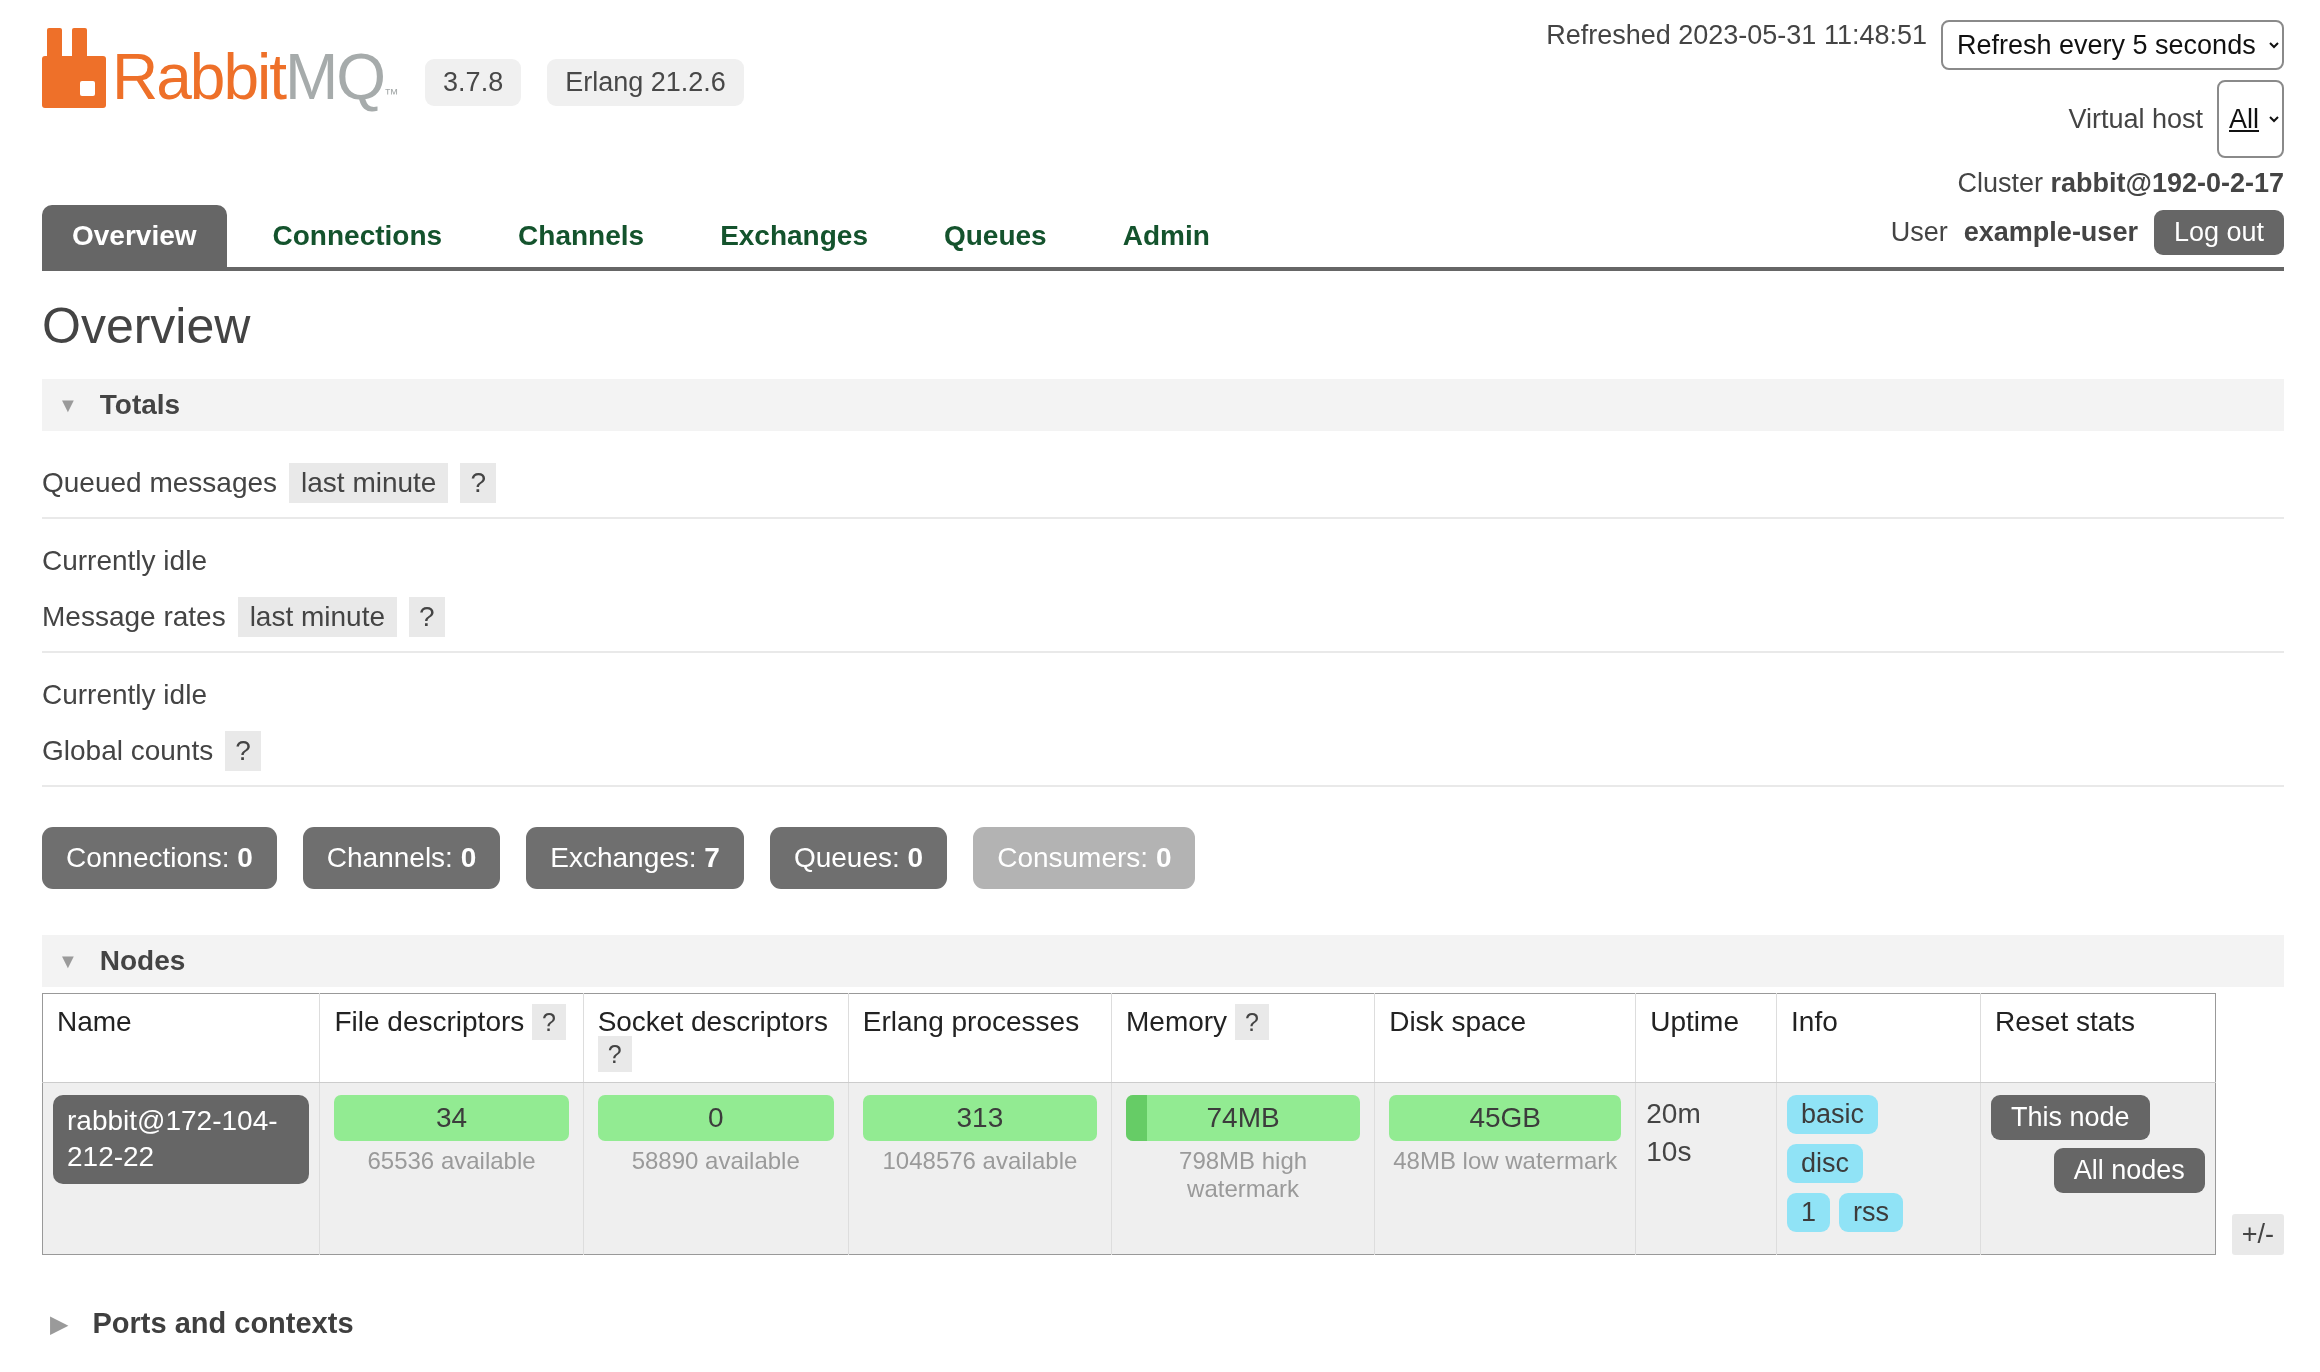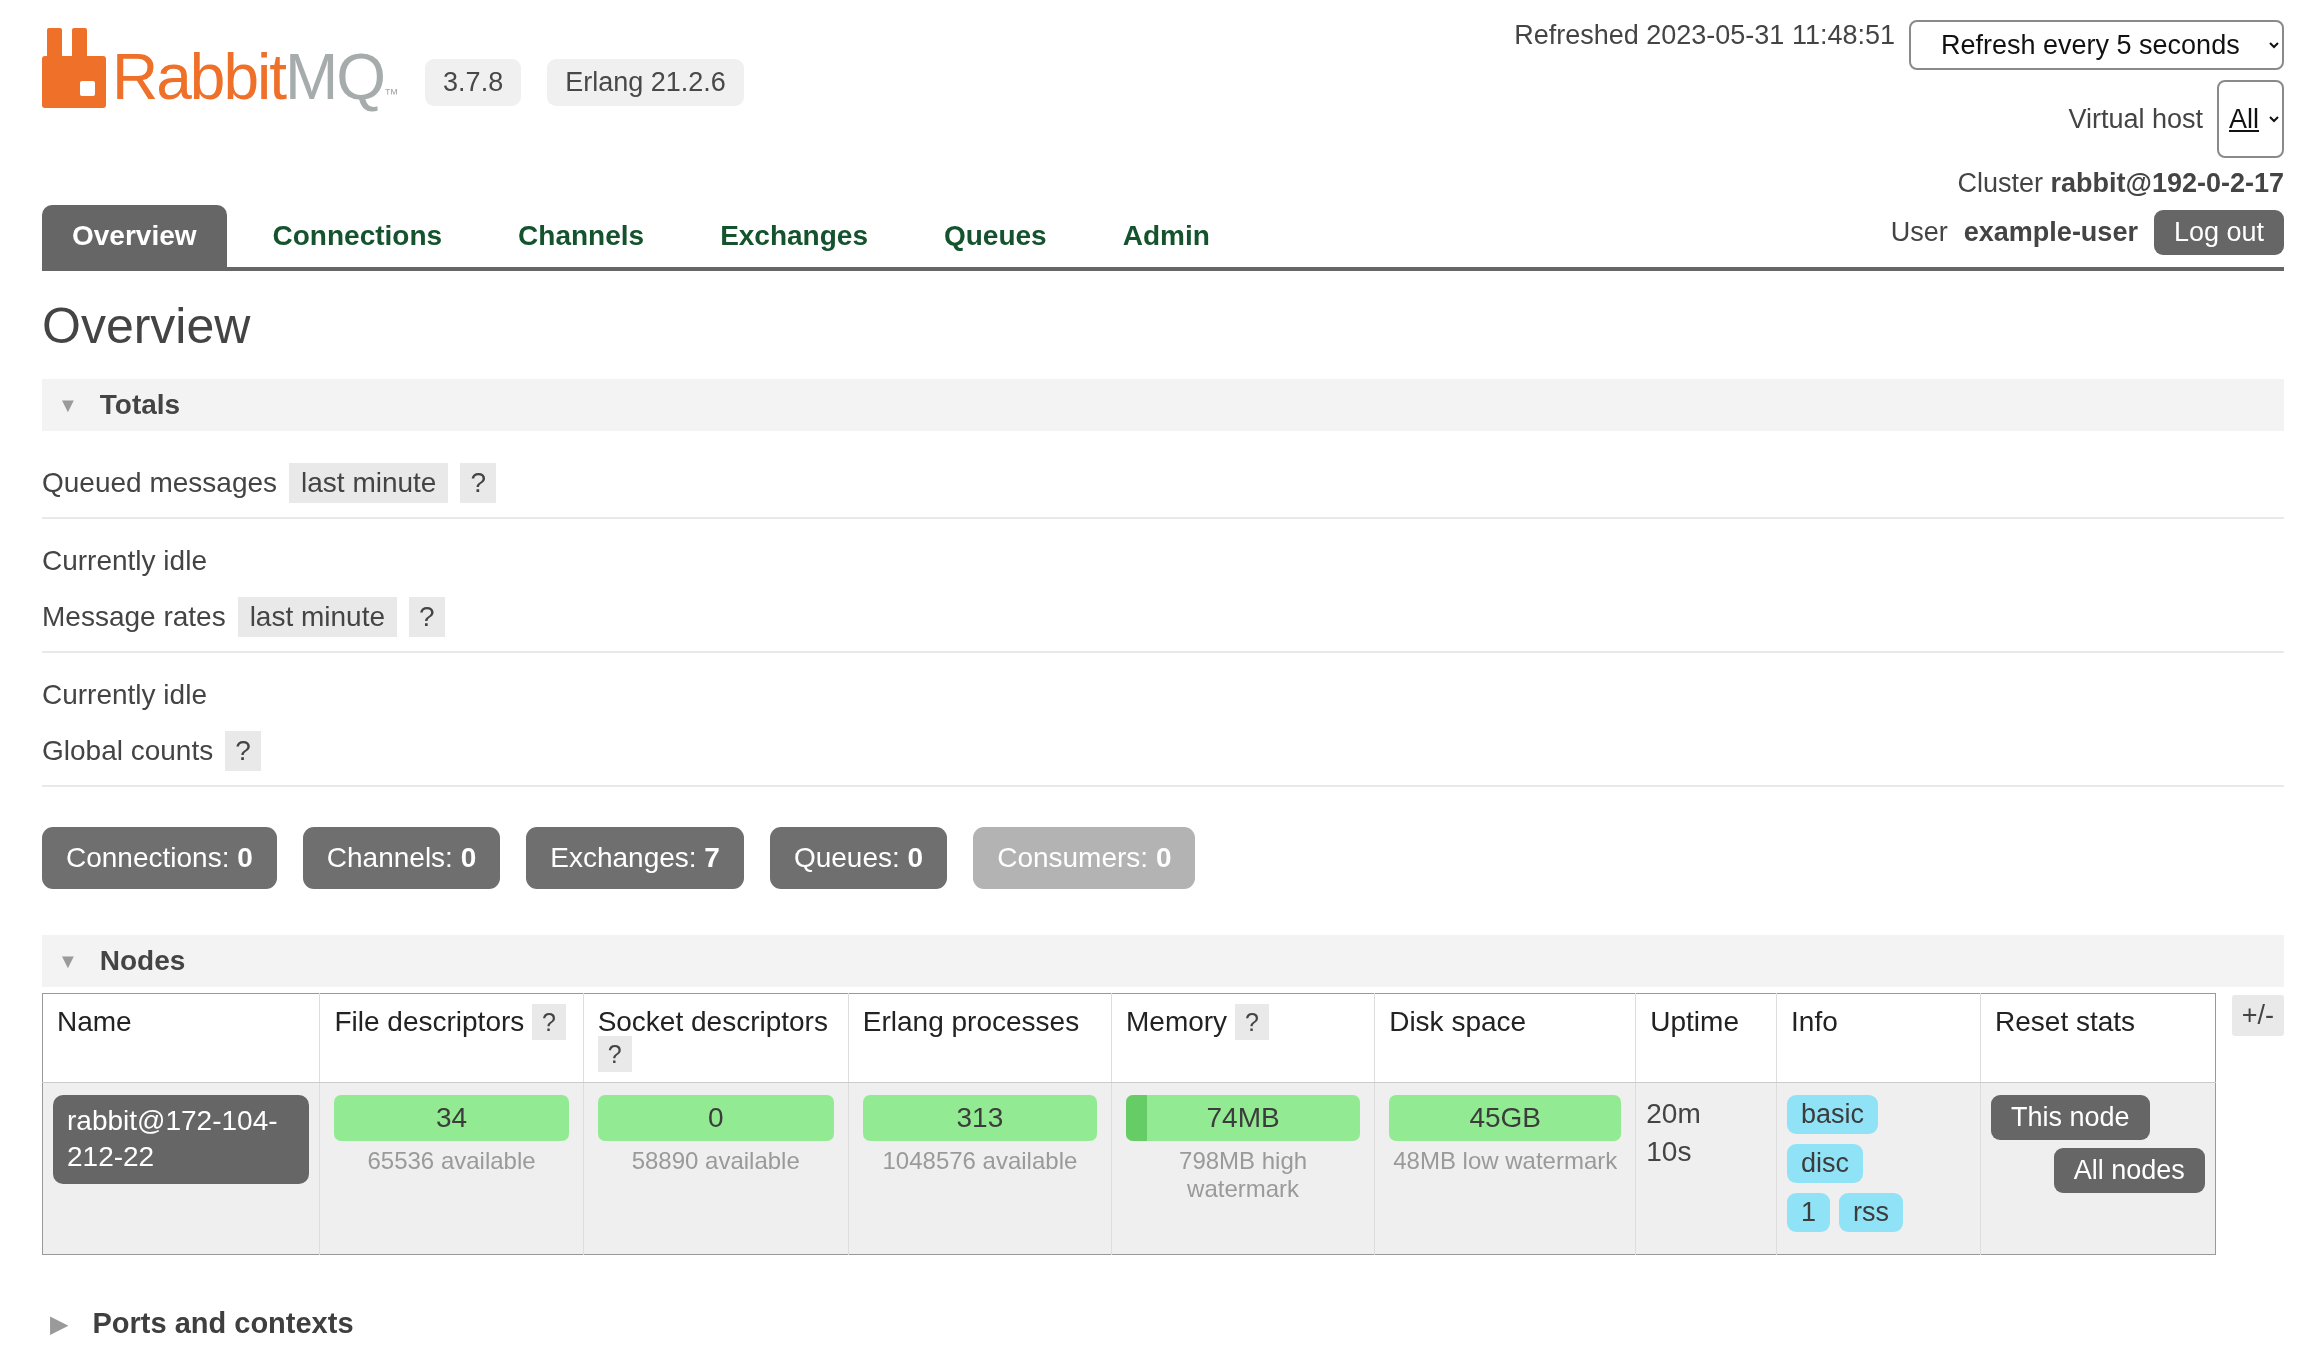--- a/index.html
+++ b/index.html
@@ -34,21 +34,21 @@
   .version-badges { display: flex; gap: 26px; margin-bottom: 2px; }
   .version-badge {
     background: #f0f0f0; color: #484848; font-size: 27px;
     padding: 8px 18px; border-radius: 9px;
   }
 
   .header-right { display: flex; flex-direction: column; align-items: flex-end; gap: 10px; font-size: 27px; }
   .refresh-row { display: flex; align-items: flex-start; gap: 14px; }
   select {
     font-family: "Liberation Sans", sans-serif; font-size: 27px; color: #111;
-    background: #fff; border: 2px solid #8a8a8a; border-radius: 8px; padding: 7px 26px;
+    background: #fff; border: 2px solid #8a8a8a; border-radius: 8px; padding: 7px 10px;
   }
   .vhost-row { display: flex; align-items: center; gap: 14px; }
   .vhost-row select { padding: 21px 6px; text-decoration: underline; }
   .cluster-row { font-size: 27px; }
   .cluster-row b { font-weight: bold; }
 
   
   .tabbar {
     margin-top: 6px;
     display: flex; justify-content: space-between; align-items: flex-end;
@@ -88,21 +88,21 @@
 
   .stat-badges { display: flex; gap: 26px; margin: 40px 0 46px 0; }
   .stat-badge {
     background: #6f6f6f; color: #fff; font-size: 28px;
     padding: 15px 24px; border-radius: 11px; white-space: nowrap;
   }
   .stat-badge b { font-weight: bold; }
   .stat-badge.muted { background: #b3b3b3; }
 
   
-  .nodes-area { display: flex; align-items: flex-start; gap: 16px; margin-top: 6px; }
+  .nodes-area { display: flex; align-items: flex-end; gap: 16px; margin-top: 6px; }
   table.nodes { border-collapse: collapse; table-layout: fixed; flex: 1; border: 1px solid #999; }
   table.nodes th {
     background: #fff; font-weight: normal; font-size: 28px; color: #222; text-align: left;
     padding: 12px 14px; vertical-align: top;
     border-right: 1px solid #ddd; border-bottom: 1px solid #ccc;
   }
   table.nodes td {
     background: #efefef; padding: 12px 10px; vertical-align: top;
     border-right: 1px solid #ddd; height: 112px;
   }

